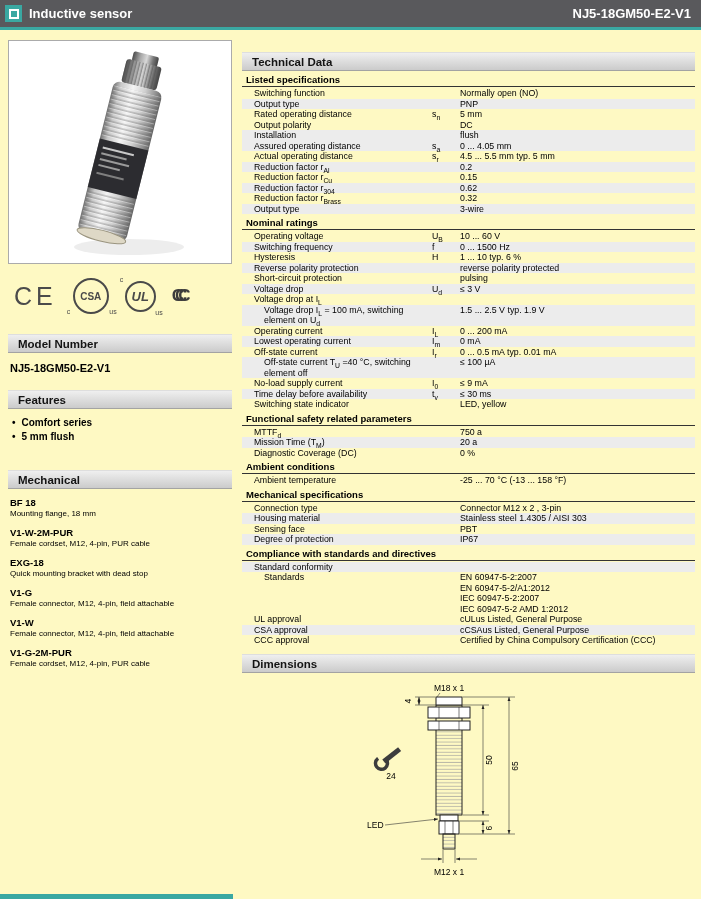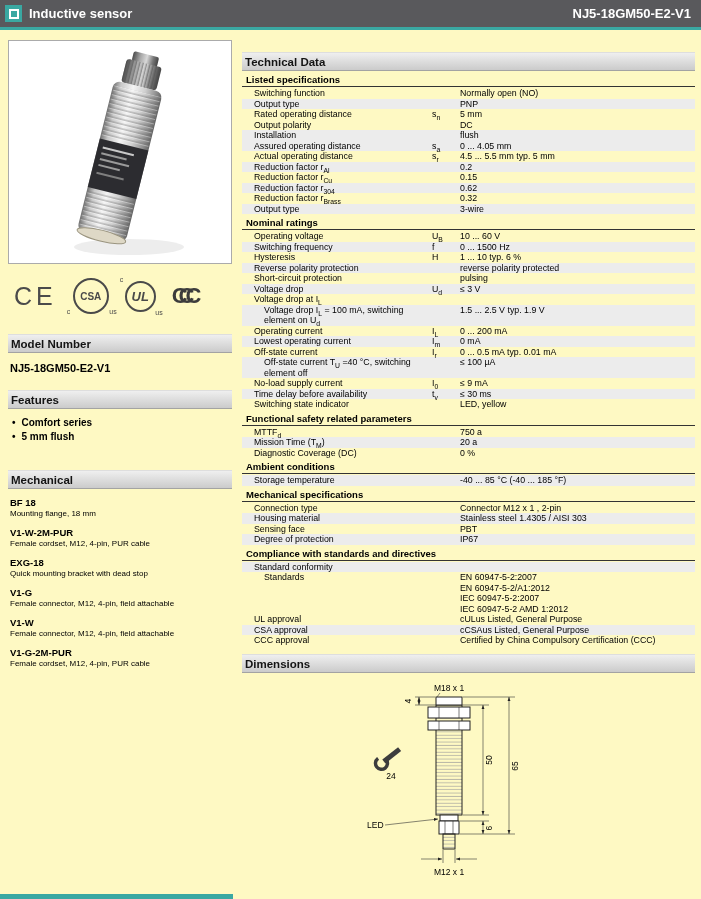--- a/index.html
+++ b/index.html
@@ -22,24 +22,24 @@
   .csa,.ulm{position:relative;border:2px solid #4a4a4a;border-radius:50%;
             display:inline-flex;align-items:center;justify-content:center;color:#4a4a4a;box-sizing:border-box;}
   .csa{width:36px;height:36px;}
   .csa-main{font-size:10px;font-weight:bold;}
   .csa-c{position:absolute;bottom:-3px;left:-8px;font-size:7px;}
   .csa-us{position:absolute;bottom:-3px;right:-10px;font-size:7px;}
   .ulm{width:31px;height:31px;}
   .ul-main{font-size:13px;font-weight:bold;font-style:italic;}
   .ul-c{position:absolute;top:-7px;left:-7px;font-size:7px;}
   .ul-us{position:absolute;bottom:-6px;right:-9px;font-size:7px;}
-  .ccc{font-weight:bold;font-size:22px;letter-spacing:-9px;padding-right:9px;color:#3c3c3c;}
+  .ccc{font-weight:bold;font-size:17px;letter-spacing:-9px;padding-right:9px;color:#3c3c3c;}
   .bar{background:linear-gradient(#efefef,#cbcbcb);border-top:1px solid #dedede;
        border-bottom:1px solid #a3a3a3;font-weight:bold;font-size:11.5px;color:#141414;
-       padding:3px 3px 2px;}
+       padding:3px 10px 2px;}
   .model-val{font-weight:bold;font-size:11px;padding:9px 2px 16px;}
   ul.features{list-style:none;margin:8px 0 28px;padding:0 0 0 4px;}
   ul.features li{font-weight:bold;font-size:10px;margin:3px 0;}
   ul.features li::before{content:"•";margin-right:6px;}
   .acc{margin:8px 0 0 2px;}
   .acc-item{margin-bottom:9px;}
   .acc-name{font-weight:bold;font-size:9.5px;}
   .acc-desc{font-size:8px;margin-top:1px;}
   
   .right{flex:1;min-width:0;}
@@ -326,30 +326,30 @@
             <div class="tlabel"><span>Mission Time (T</span><sub>M</sub><span>)</span></div>
             <div class="tsym"></div>
             <div class="tval">20 a</div>
           </div>
           <div class="trow">
             <div class="tlabel"><span>Diagnostic Coverage (DC)</span></div>
             <div class="tsym"></div>
             <div class="tval">0 %</div>
           </div>
           <div class="sec-h">Ambient conditions</div>
-          <div class="trow sh">
-            <div class="tlabel"><span>Storage temperature</span></div>
-            <div class="tsym"></div>
-            <div class="tval">-40 ... 85 °C (-40 ... 185 °F)</div>
+          <div class="trow">
+            <div class="tlabel"><span>Ambient temperature</span></div>
+            <div class="tsym"></div>
+            <div class="tval">-25 ... 70 °C (-13 ... 158 °F)</div>
           </div>
           <div class="sec-h">Mechanical specifications</div>
           <div class="trow">
             <div class="tlabel"><span>Connection type</span></div>
             <div class="tsym"></div>
-            <div class="tval">Connector M12 x 1 , 2-pin</div>
+            <div class="tval">Connector M12 x 2 , 3-pin</div>
           </div>
           <div class="trow sh">
             <div class="tlabel"><span>Housing material</span></div>
             <div class="tsym"></div>
             <div class="tval">Stainless steel 1.4305 / AISI 303</div>
           </div>
           <div class="trow">
             <div class="tlabel"><span>Sensing face</span></div>
             <div class="tsym"></div>
             <div class="tval">PBT</div>

